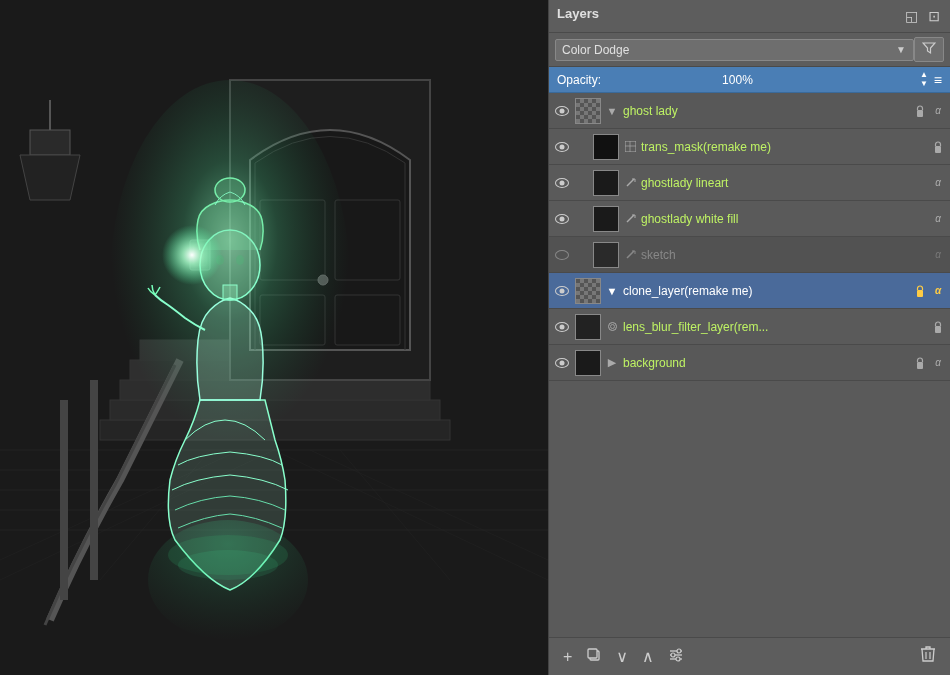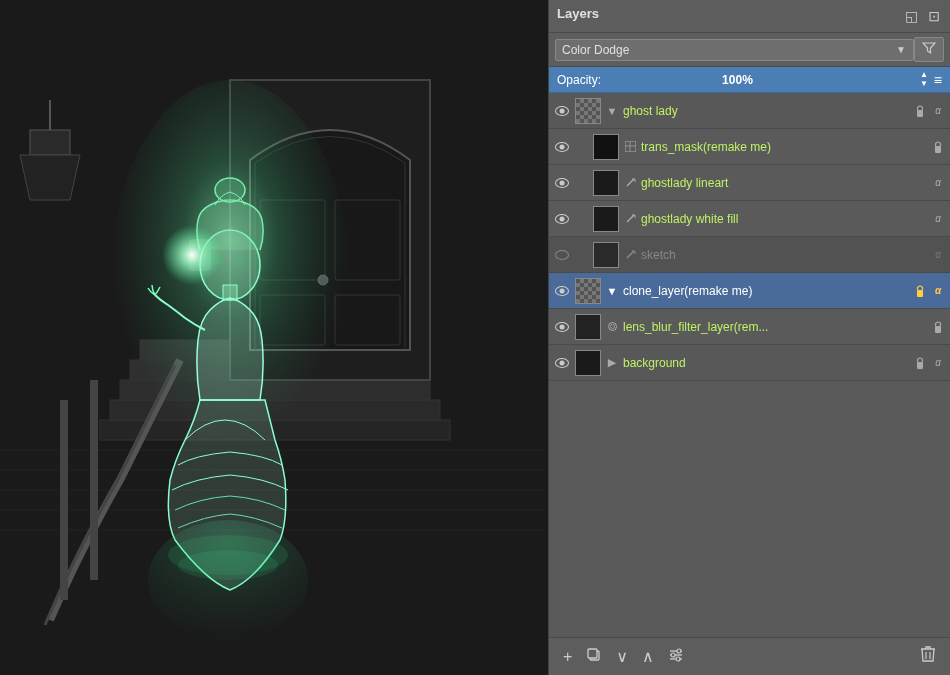--- a/index.html
+++ b/index.html
@@ -471,21 +471,21 @@
     </div>
     <button id="filter-icon-btn" title="Filter Layers">
       <svg width="14" height="14" viewBox="0 0 14 14" fill="none" xmlns="http://www.w3.org/2000/svg">
         <path d="M1 2h12l-4.5 5v5l-3-2V7z" stroke="#ccc" stroke-width="1.2" fill="none"></path>
       </svg>
     </button>
   </div>
 
   <div id="opacity-row">
     <span id="opacity-label">Opacity:</span>
-    <span id="opacity-value" style="margin-left:6px;font-weight:bold;">100%</span>
+    <span id="opacity-value" style="margin-left:6px;">100%</span>
     <div style="flex:1;"></div>
     <div id="opacity-spinners">
       <button class="opacity-spin-btn">▲</button>
       <button class="opacity-spin-btn">▼</button>
     </div>
     <button id="opacity-menu-btn" style="background:none;border:none;color:#fff;font-size:14px;cursor:pointer;margin-left:6px;">≡</button>
   </div>
 
   <div class="scrollable-layers" id="layers-list">
 

